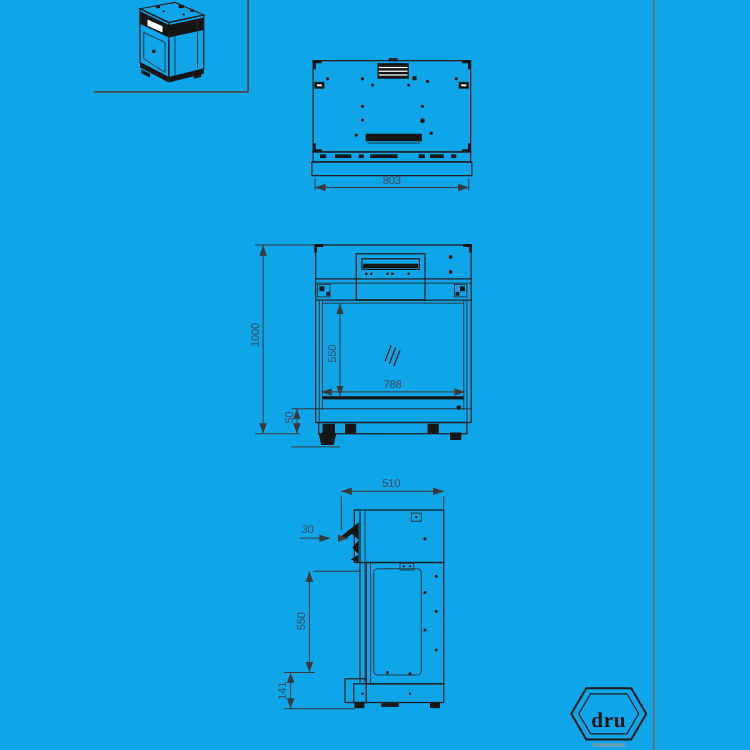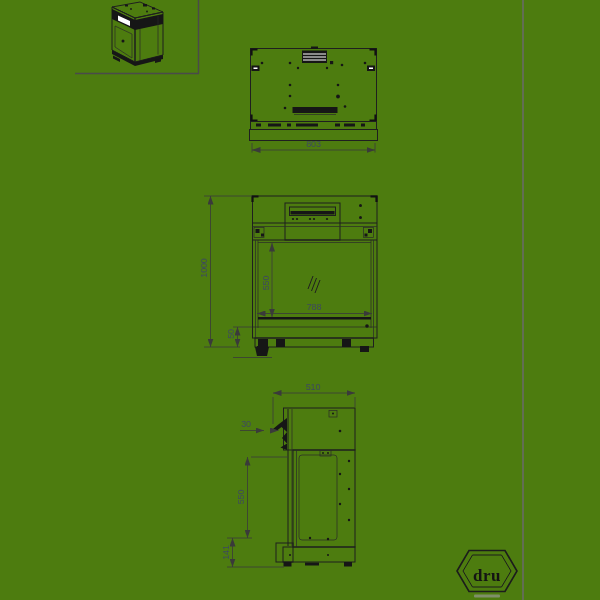--- a/index.html
+++ b/index.html
@@ -1,16 +1,16 @@
 <!DOCTYPE html>
 <html><head>
 <meta charset="utf-8">
 <style>
   html,body{margin:0;padding:0;background:#fff;}
-  #sheet{position:relative;width:600px;height:600px;background:#4d7c0f;overflow:hidden;
+  #sheet{position:relative;width:600px;height:600px;background:#0ea5e9;overflow:hidden;
          font-family:"Liberation Sans",sans-serif;}
   svg{position:absolute;left:0;top:0;}
   .ol{fill:none;stroke:#1f1f1f;stroke-width:1;}
   .olthin{fill:none;stroke:#2a2a2a;stroke-width:0.7;}
   .blk{fill:#161616;stroke:none;}
   .wht{fill:#ffffff;stroke:none;}
   .cm{fill:none;stroke:#111;stroke-width:2.2;}
   .dl{fill:none;stroke:#3a3a3a;stroke-width:0.8;}
   .frame{stroke:#6a6a6a;stroke-width:1.5;}
   .tbox{stroke:#4a4a4a;stroke-width:1.4;}

